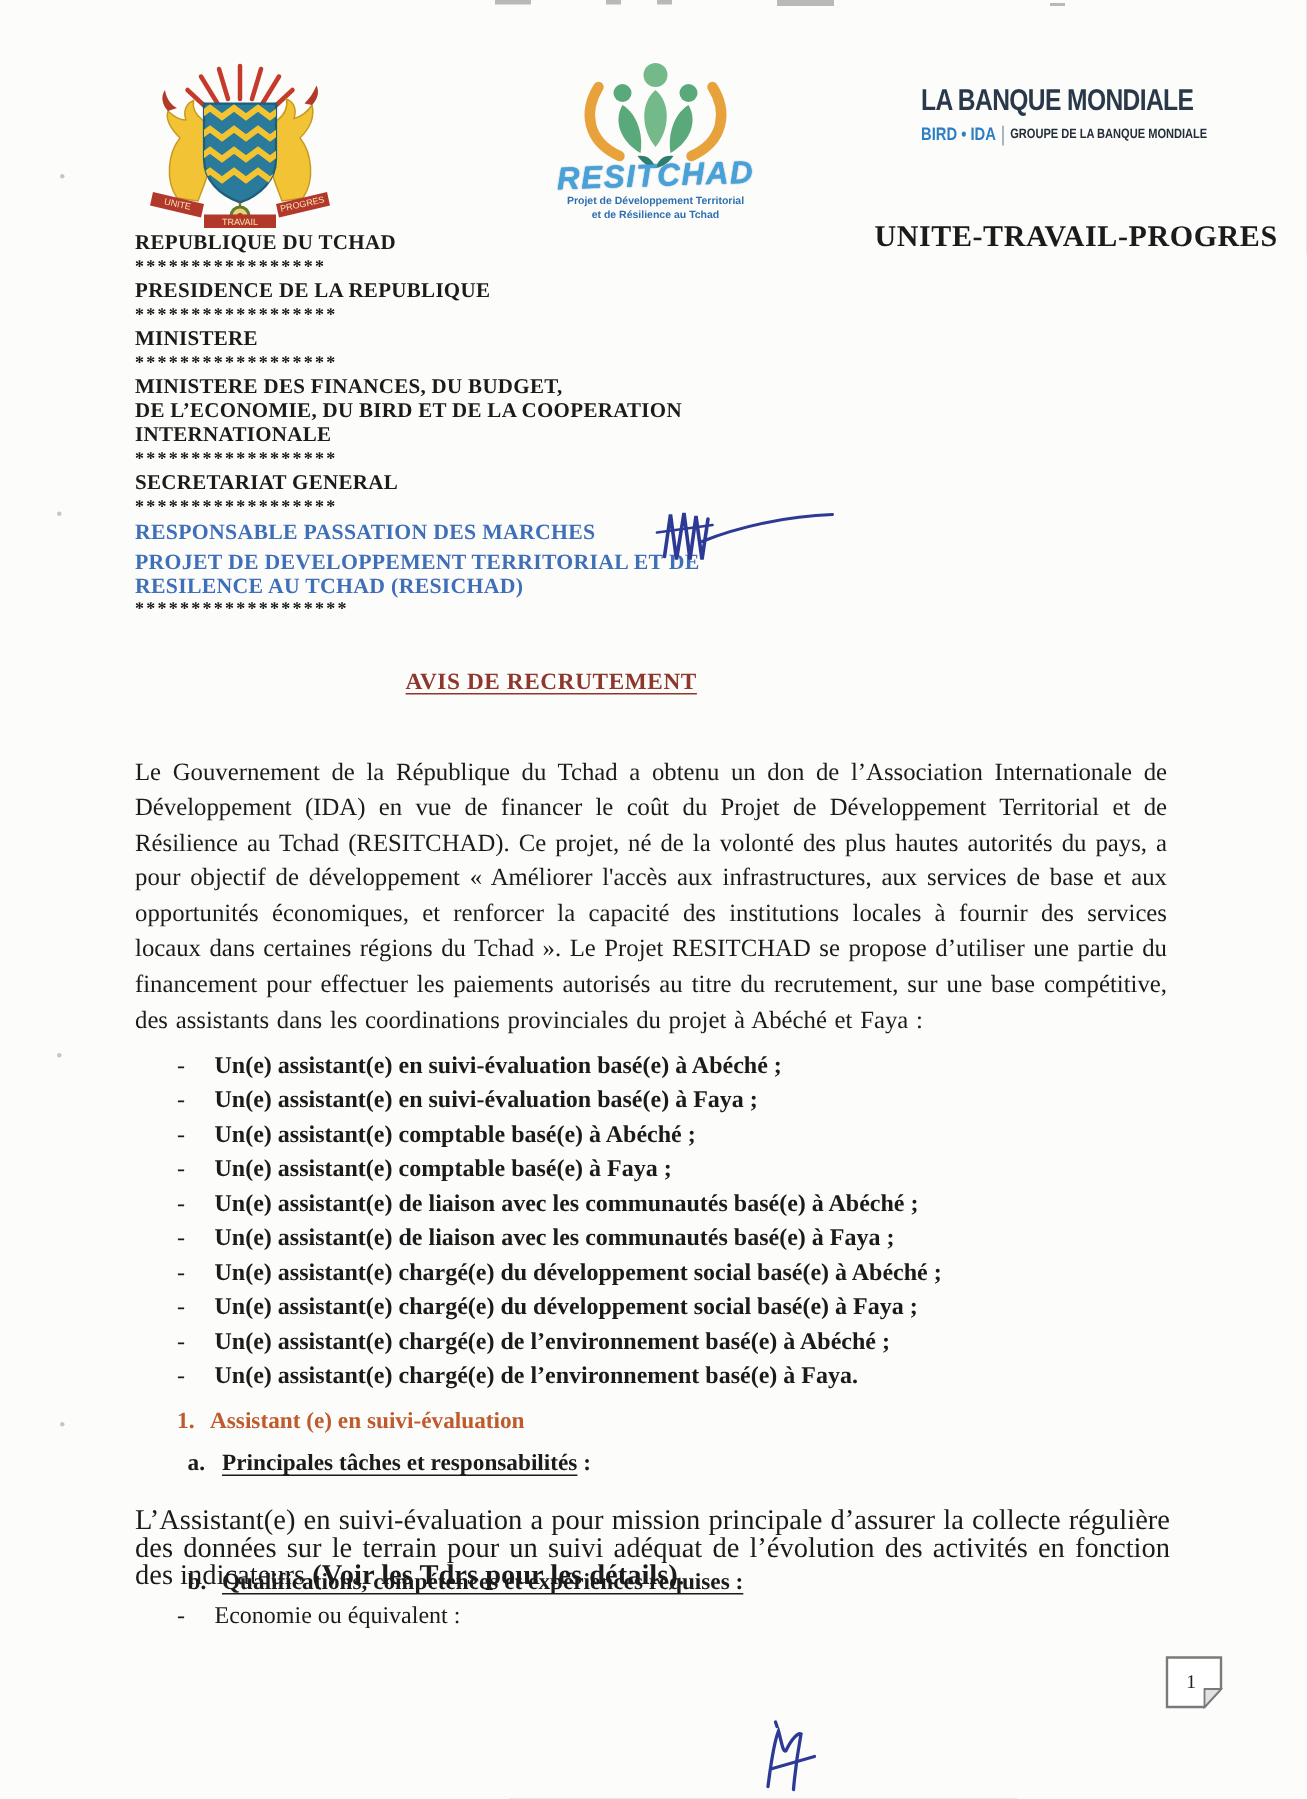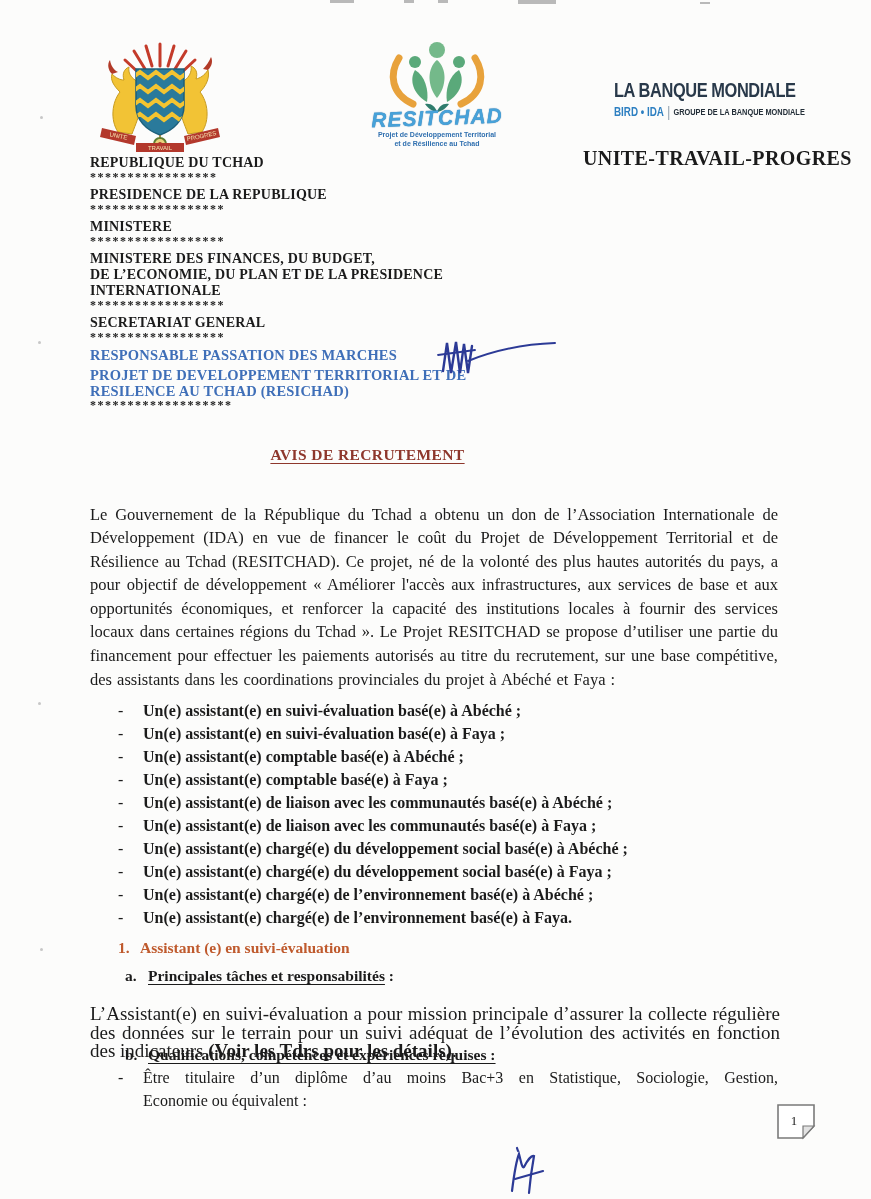--- a/index.html
+++ b/index.html
@@ -15,21 +15,21 @@
   
   .arms{position:absolute;left:84px;top:36px;width:152px;height:118px;}
   .resitchad{position:absolute;left:362px;top:40px;width:150px;text-align:center;}
   .resitchad .figure{display:block;margin:0 auto;}
   .resit-word{
     font-family:"Liberation Sans",sans-serif;font-weight:bold;font-style:italic;
     font-size:21px;color:#47a2d9;letter-spacing:1px;margin-top:-8px;
     text-shadow:0 0 1px #2a6a9e;transform:rotate(-2deg);
   }
   .resit-sub{font-family:"Liberation Sans",sans-serif;font-size:7px;font-weight:bold;color:#2f6faf;line-height:9px;}
-  .worldbank{position:absolute;left:610px;top:40px;width:190px;display:flex;align-items:flex-end;}
+  .worldbank{position:absolute;left:610px;top:40px;width:190px;display:flex;align-items:flex-start;}
   .wb-text{margin-left:4px;padding-top:16px;}
   .wb-title{
     font-family:"Liberation Sans",sans-serif;font-weight:bold;font-size:20px;color:#29394a;
     letter-spacing:-0.5px;transform:scaleX(0.82);transform-origin:left;white-space:nowrap;
   }
   .wb-sub{display:flex;align-items:center;margin-top:2px;transform:scaleX(0.82);transform-origin:left;white-space:nowrap;}
   .wb-bird{font-family:"Liberation Sans",sans-serif;font-weight:bold;font-size:12px;color:#2d7fc1;}
   .wb-sep{color:#8a9aa8;font-size:14px;margin:0 4px;font-family:"Liberation Sans",sans-serif;}
   .wb-group{font-family:"Liberation Sans",sans-serif;font-weight:bold;font-size:9px;color:#232e38;}
   .motto{position:absolute;left:583px;top:147px;font-weight:bold;font-size:20px;letter-spacing:0.4px;}
@@ -183,21 +183,21 @@
     <div class="org-group">
       <div class="org-line">PRESIDENCE DE LA REPUBLIQUE</div>
       <div class="stars">******************</div>
     </div>
     <div class="org-group">
       <div class="org-line">MINISTERE</div>
       <div class="stars">******************</div>
     </div>
     <div class="org-group">
       <div class="org-line">MINISTERE DES FINANCES, DU BUDGET,</div>
-      <div class="org-line">DE L’ECONOMIE, DU PLAN ET DE LA PRESIDENCE</div>
+      <div class="org-line">DE L’ECONOMIE, DU BIRD ET DE LA COOPERATION</div>
       <div class="org-line">INTERNATIONALE</div>
       <div class="stars">******************</div>
     </div>
     <div class="org-group">
       <div class="org-line">SECRETARIAT GENERAL</div>
       <div class="stars">******************</div>
     </div>
     <div class="org-group rpm-row">
       <div class="org-line blue">RESPONSABLE PASSATION DES MARCHES</div>
       <svg class="rpm-sig" width="125" height="48" viewBox="0 0 125 48">
@@ -277,21 +277,20 @@
   <p class="para-a"><span>L’Assistant(e) en suivi-évaluation a pour mission principale d’assurer la collecte régulière des données sur le terrain pour un suivi adéquat de l’évolution des activités en fonction des indicateurs </span><span class="bold">(Voir les Tdrs pour les détails)</span><span>.</span></p>
 
   <div class="sub-head sub-b">
     <span class="ltr">b.</span>
     <span class="u">Qualifications, compétences et expériences requises :</span>
   </div>
 
   <div class="qual-item">
     <span class="dash">-</span>
     <span style="flex:1;">
-      <span class="qual-line1" style="display:block;">Être titulaire d’un diplôme d’au moins Bac+3 en Statistique, Sociologie, Gestion,</span>
       <span style="display:block;">Economie ou équivalent :</span>
     </span>
   </div>
 
   <svg class="page-icon" width="44" height="40" viewBox="0 0 44 40">
     <path d="M4,3 H40 V24 L29,36 H4 Z" fill="#ffffff" stroke="#7a7a7a" stroke-width="1.6"></path>
     <path d="M40,24 L29,36 L29,24 Z" fill="#e2e2e2" stroke="#7a7a7a" stroke-width="1.2"></path>
     <text x="20" y="23" font-size="13" font-family="Liberation Serif, serif" fill="#222" text-anchor="middle">1</text>
   </svg>
 

